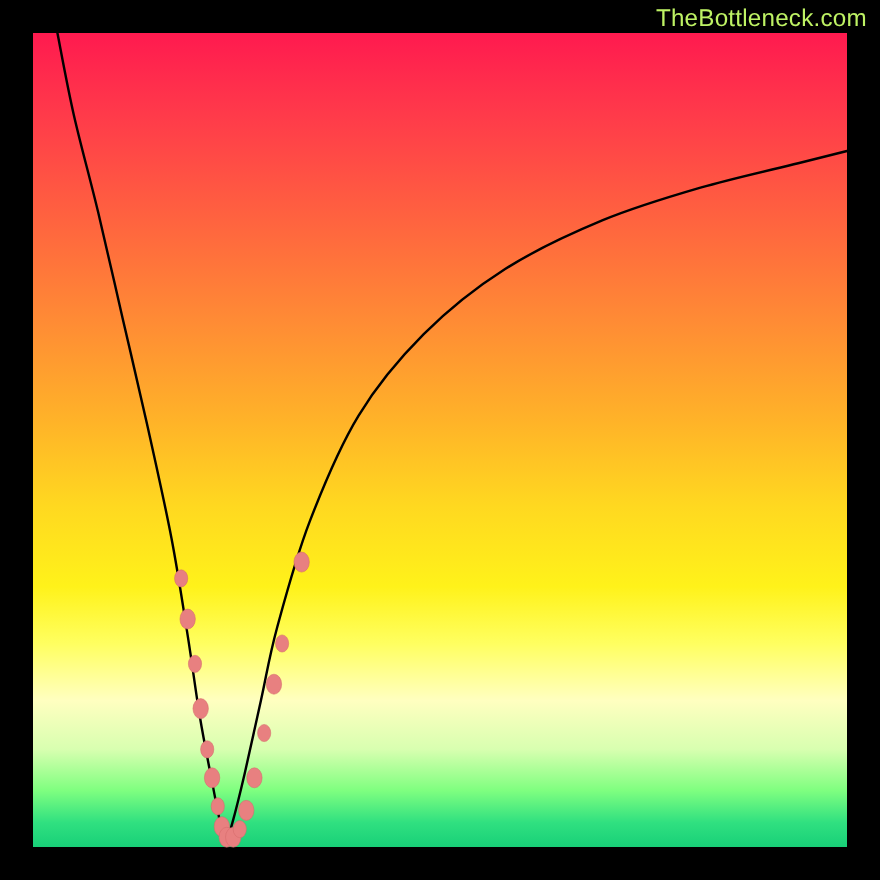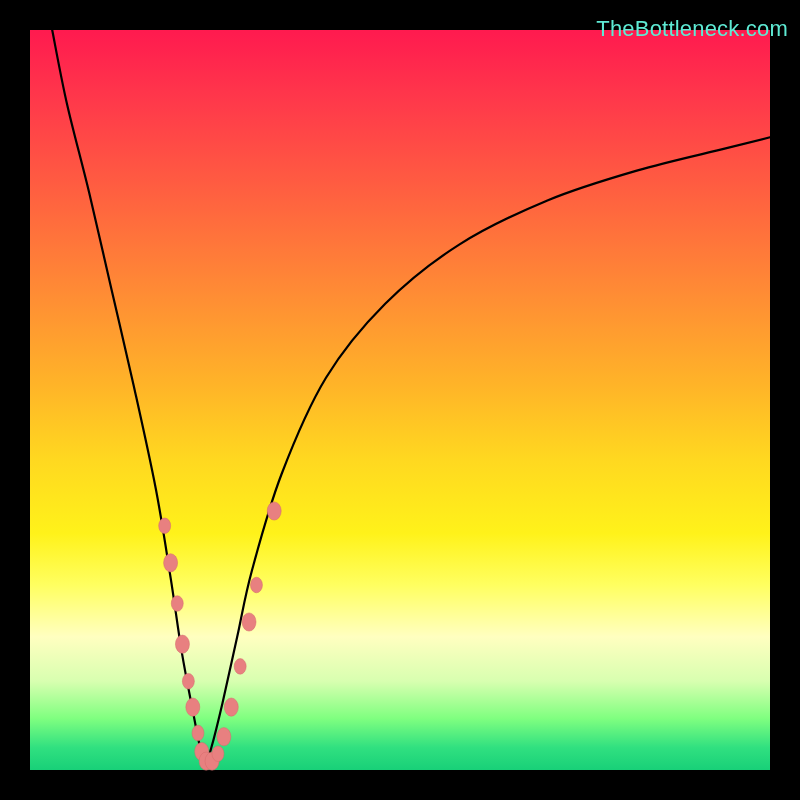--- a/index.html
+++ b/index.html
@@ -27,25 +27,25 @@
       #ffff60 75%,
       #ffffc0 82%,
       #d8ffb0 88%,
       #80ff80 93%,
       #30e080 97%,
       #18d078 100%
     );
   }
   .watermark {
     position: absolute;
-    top: 16px;
+    top: 4px;
     right: 12px;
     font-family: Arial, Helvetica, sans-serif;
     font-size: 22px;
-    color: #5eead4;
+    color: #bef264;
     font-weight: 500;
     letter-spacing: 0.2px;
     z-index: 10;
   }
   svg.curve {
     position: absolute;
     top: 0; left: 0;
     width: 740px; height: 740px;
     overflow: visible;
   }

